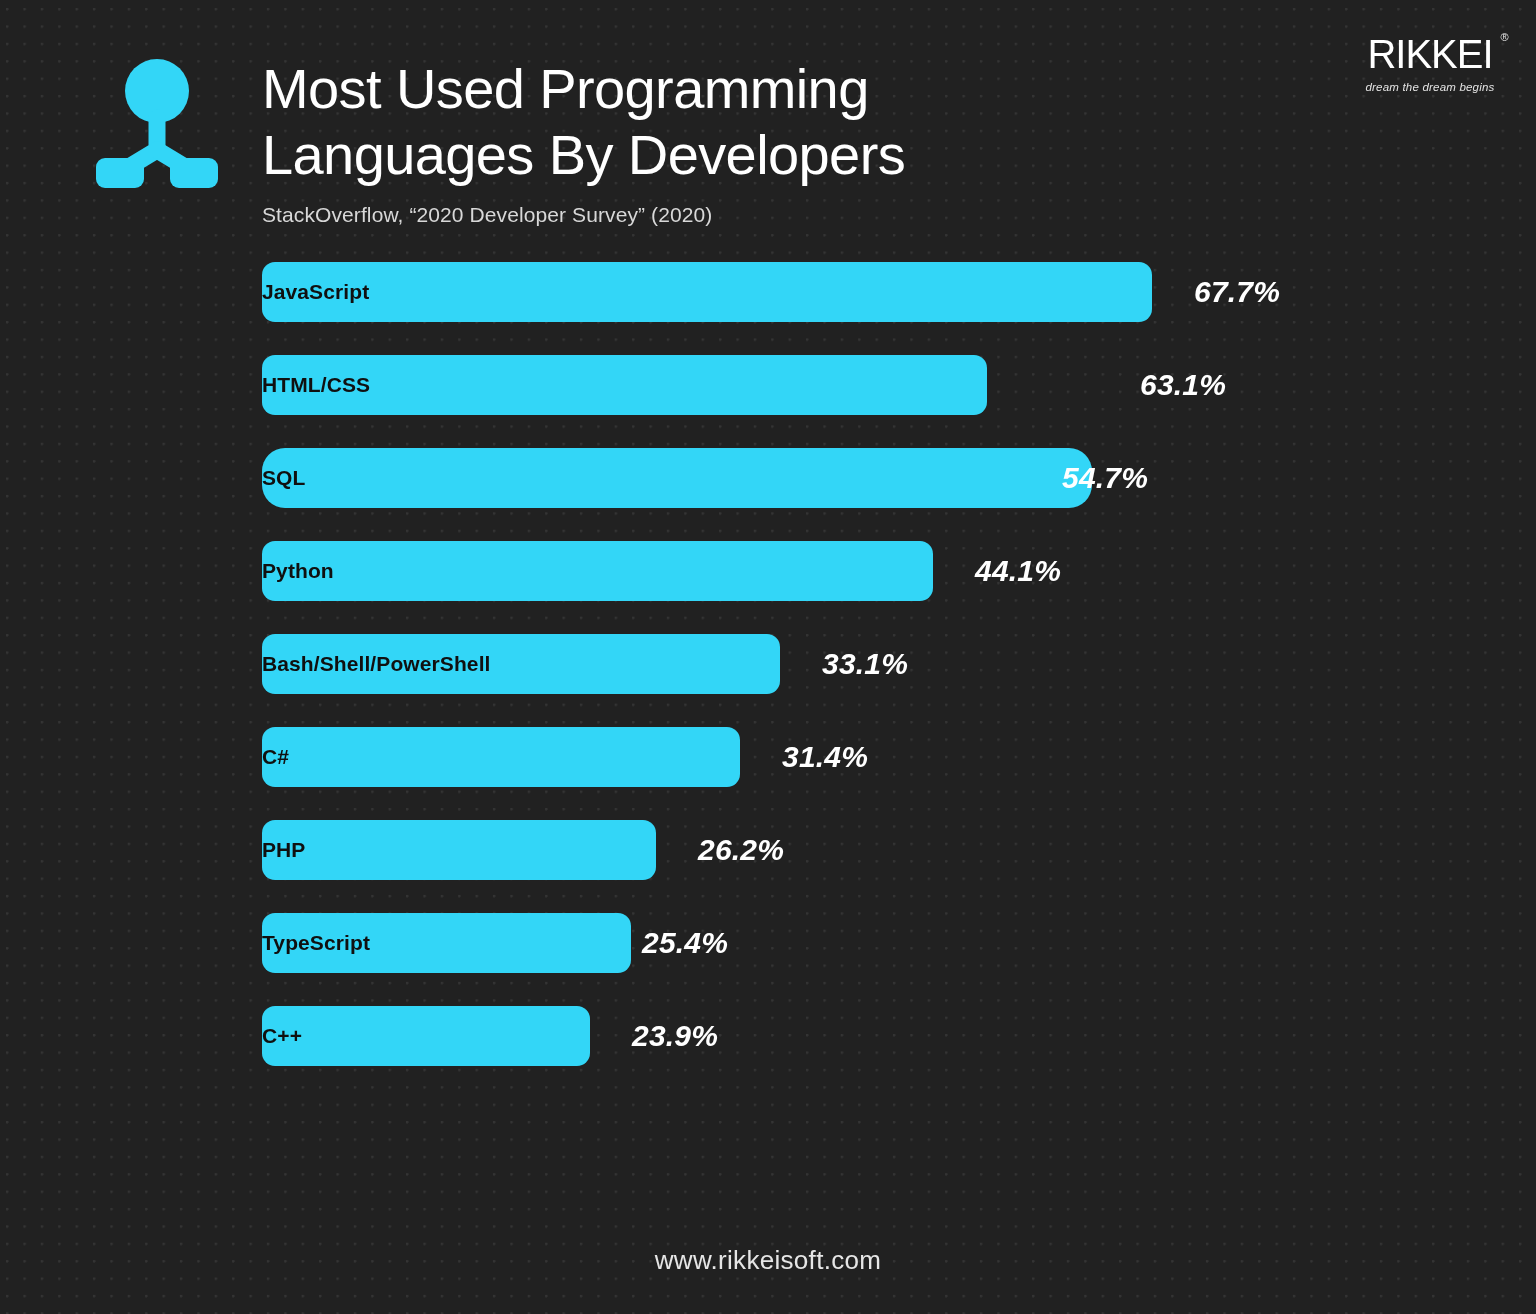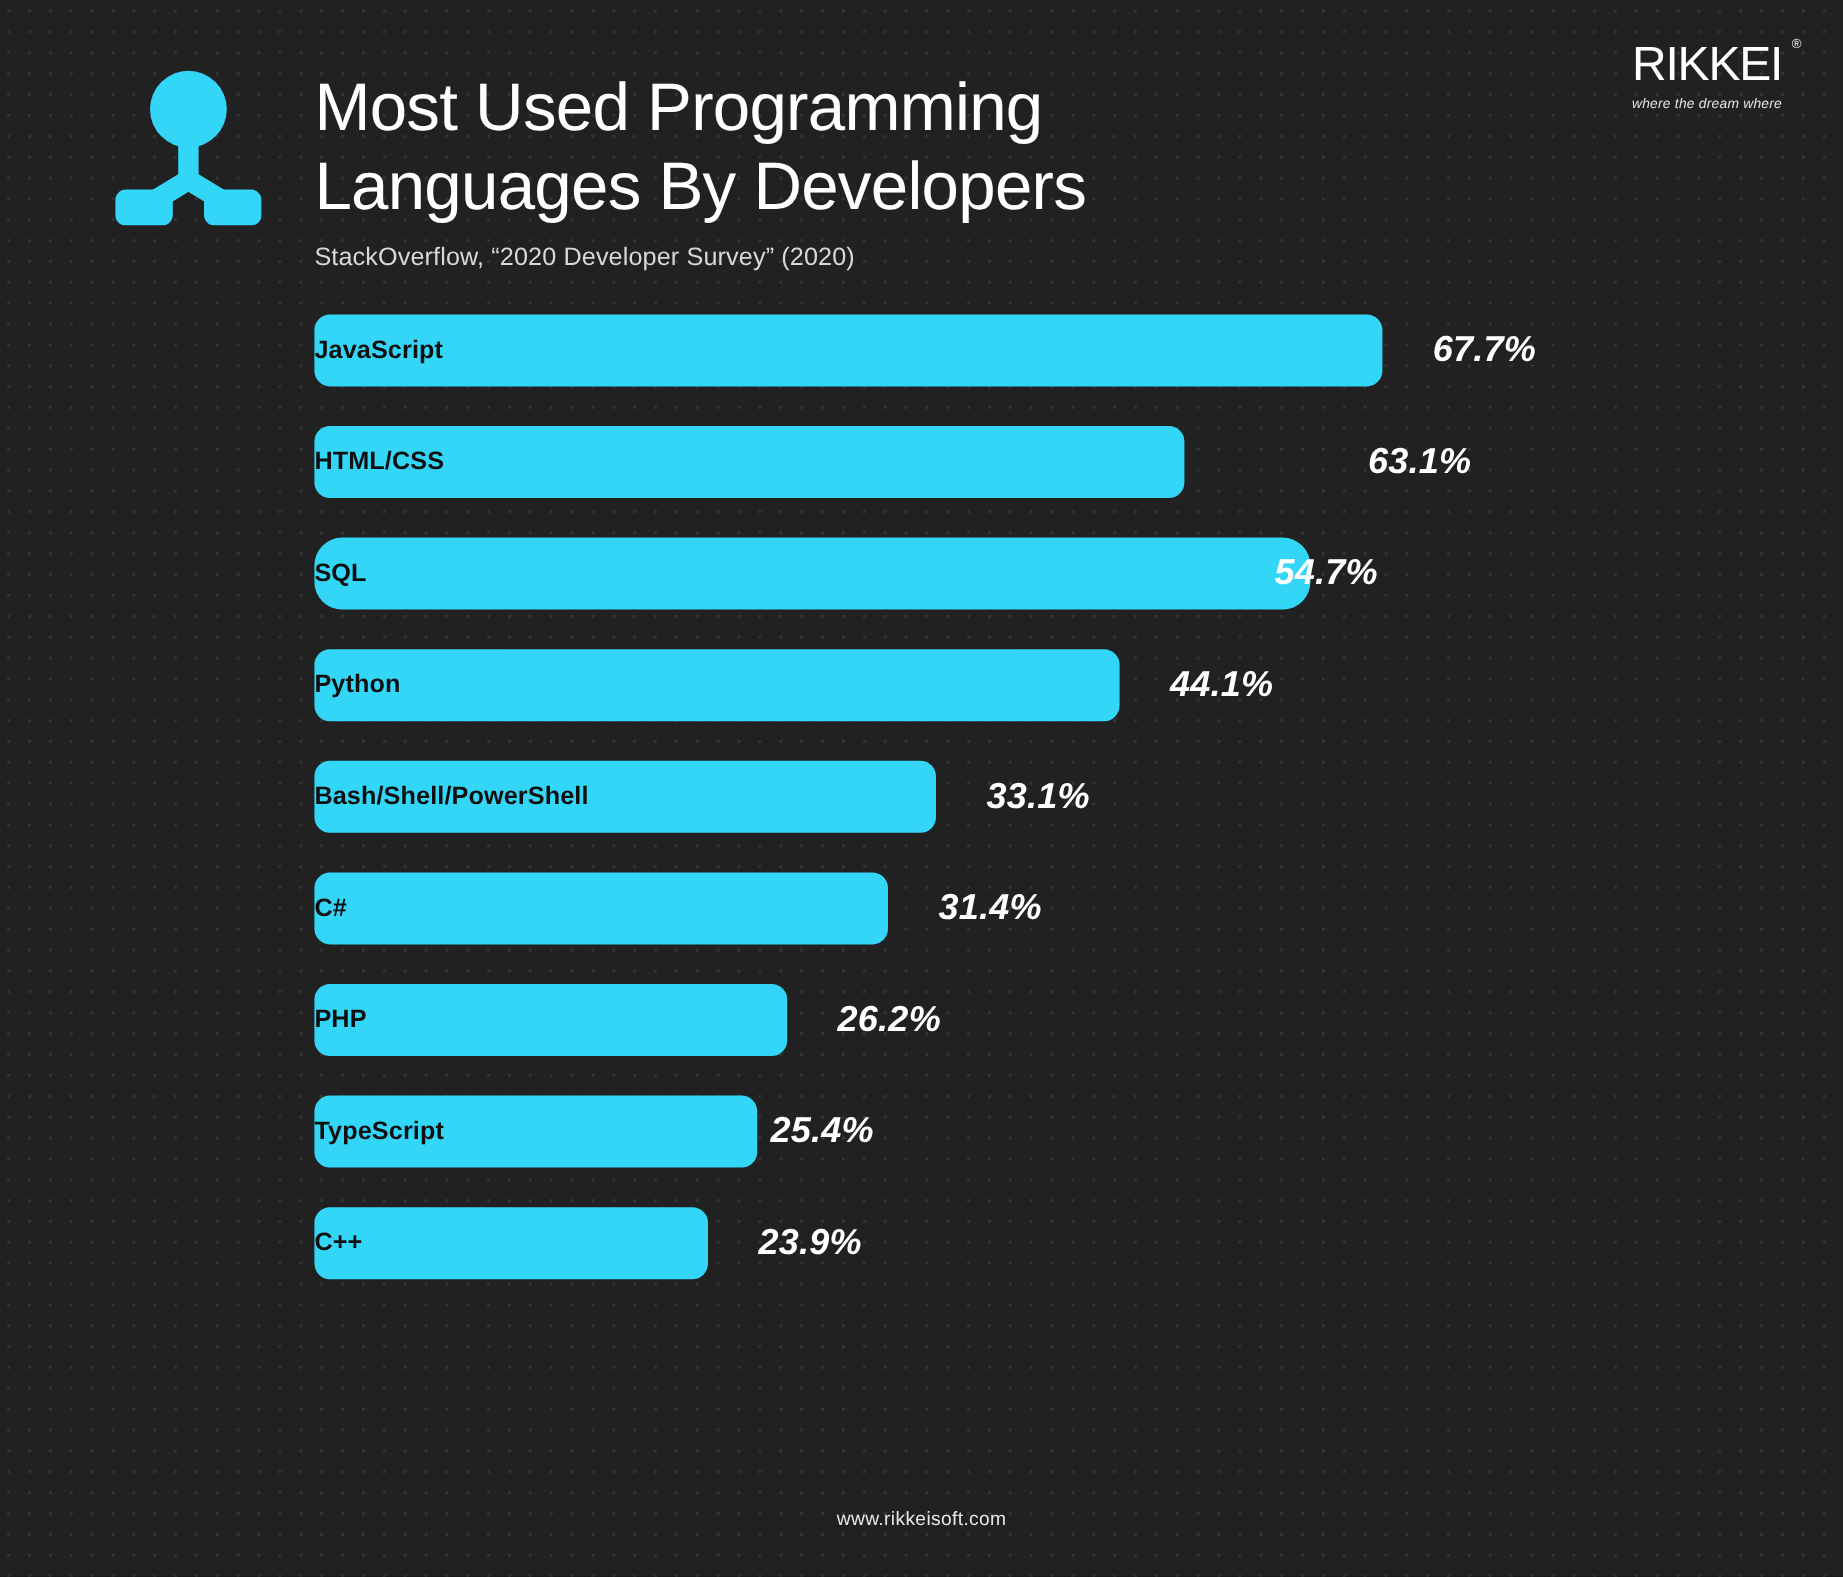--- a/index.html
+++ b/index.html
@@ -35,21 +35,21 @@
 
   #page-subtitle {
     position:absolute; left:262px; top:203px;
     color:#d8d8d8;
     font-size:21px;
     font-weight:400;
     letter-spacing:0.1px;
   }
 
   
-  #logo-block { position:absolute; right:36px; top:34px; width:140px; text-align:left; }
+  #logo-block { position:absolute; right:36px; top:34px; width:140px; text-align:center; }
   #logo-mark {
     position:relative;
     display:inline-block;
     color:#ffffff;
     font-size:40px;
     font-weight:300;
     letter-spacing:-1px;
     line-height:1;
   }
   #logo-reg {
@@ -99,21 +99,21 @@
     letter-spacing:0.2px;
     white-space:nowrap;
     font-style:italic;
   }
 
   
   #footer {
     position:absolute; left:0; bottom:38px; width:100%;
     text-align:center;
     color:#e6e6e6;
-    font-size:16px;
+    font-size:26px;
     letter-spacing:0.3px;
   }
 </style>
 </head>
 <body>
 
 <div id="poster">
 
   <div id="header">
 
@@ -132,21 +132,21 @@
       <span class="tline">Languages By Developers</span>
     </h1>
 
     <div id="page-subtitle">StackOverflow, “2020 Developer Survey” (2020)</div>
 
     <div id="logo-block">
       <div id="logo-mark">
         <span>RIKKEI</span>
         <span id="logo-reg">®</span>
       </div>
-      <div id="logo-tagline">where the dream where</div>
+      <div id="logo-tagline">dream the dream begins</div>
     </div>
 
   </div>
 
   <div id="chart">
       <div class="bar-row">
         <div class="bar" style="width: 890px;">
           <span class="bar-label">JavaScript</span>
         </div>
         <span class="bar-value" style="left: 1194px;">67.7%</span>

